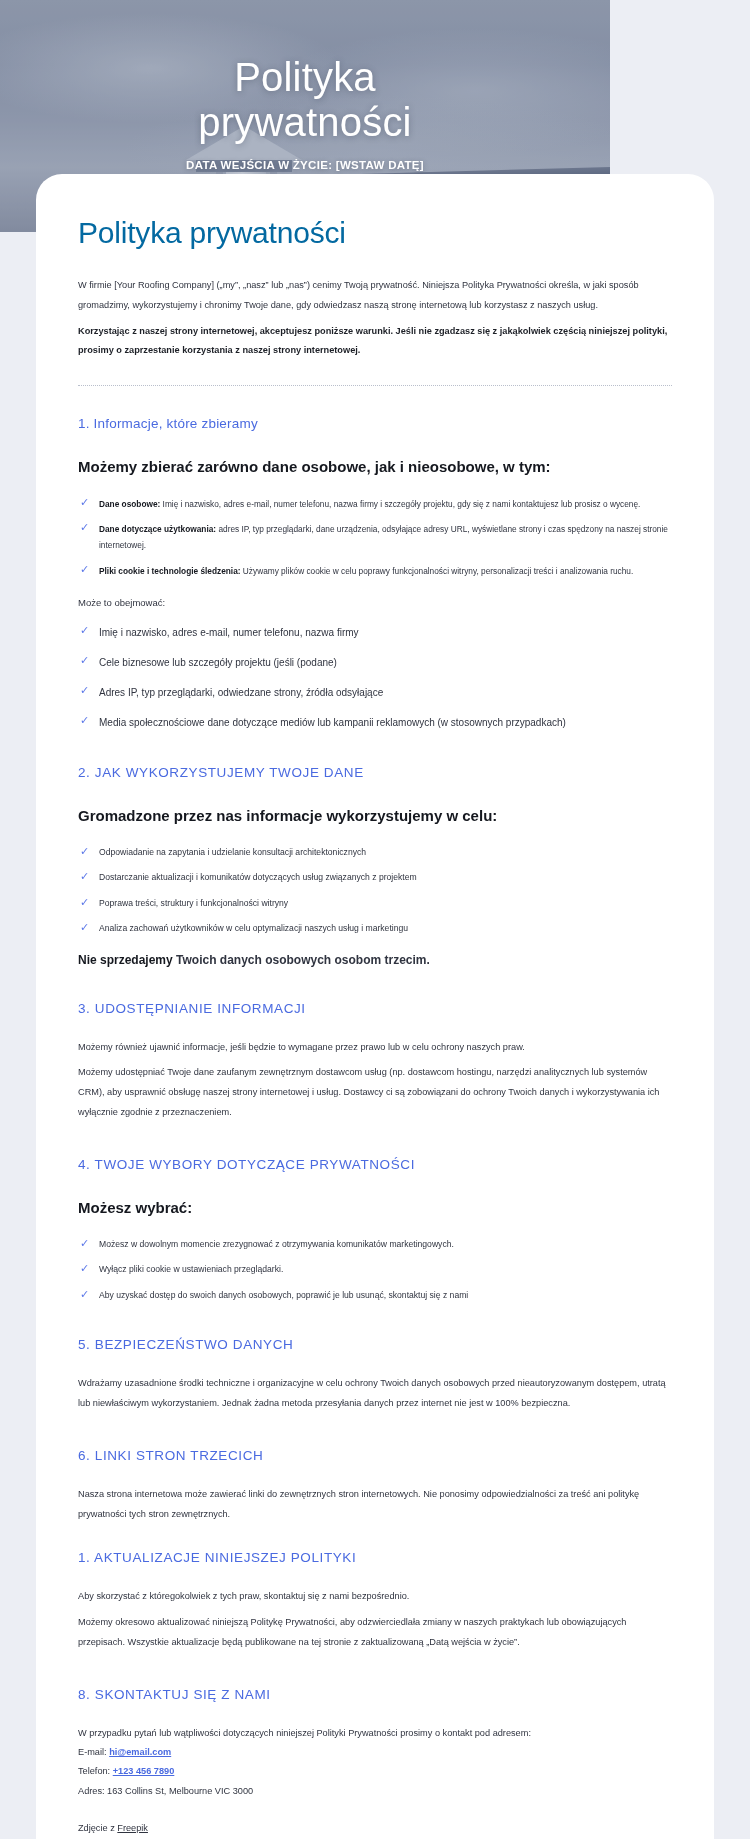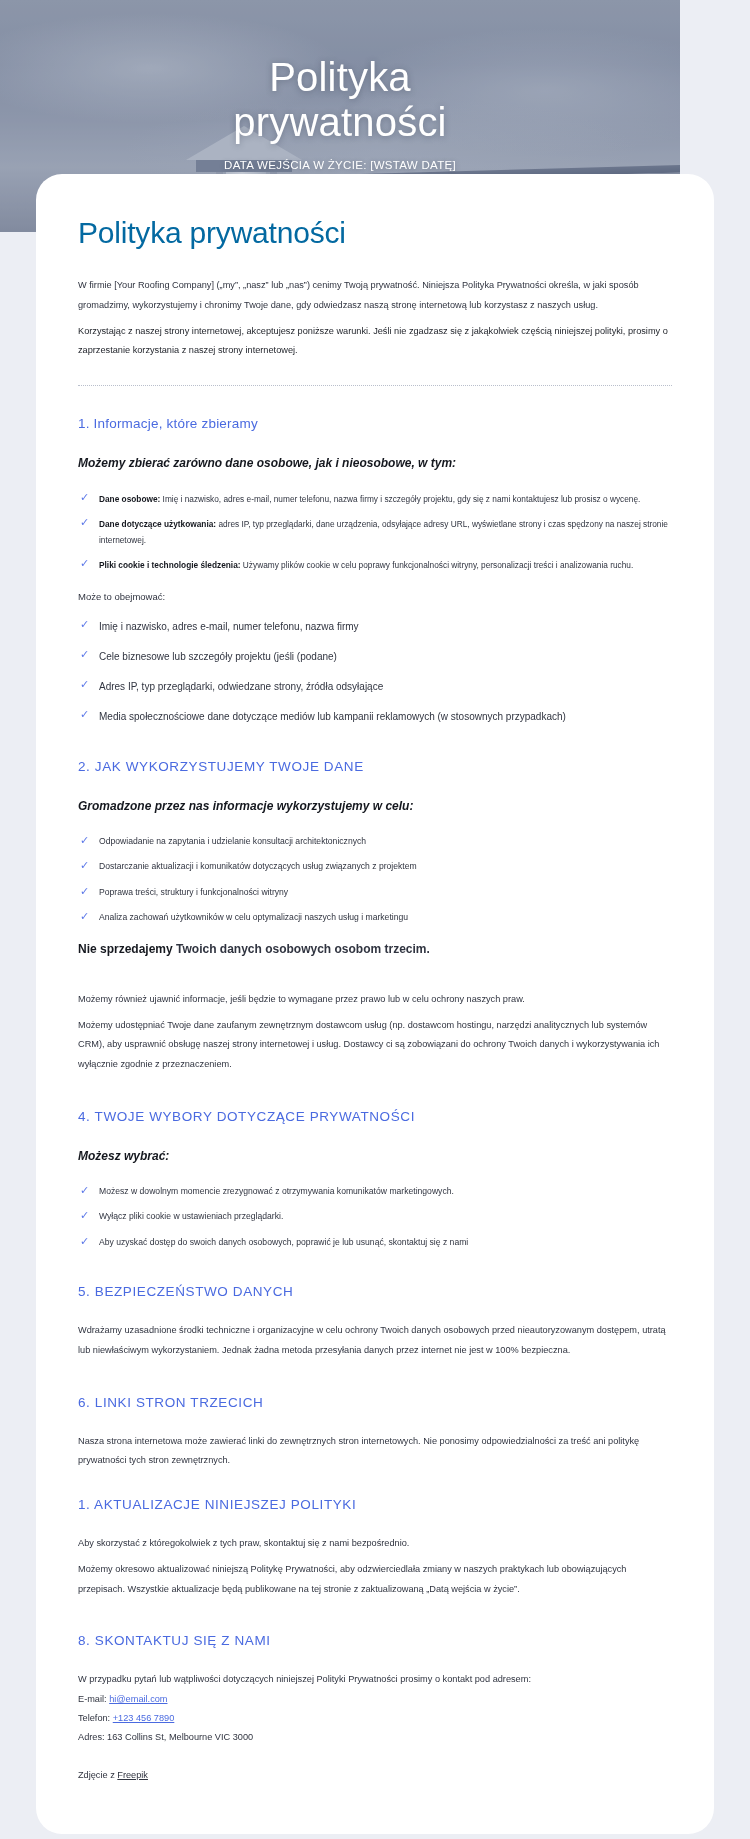--- a/index.html
+++ b/index.html
@@ -7,21 +7,21 @@
   body {
     width: 750px;
     background: #eceef4;
     font-family: "Liberation Sans", sans-serif;
     -webkit-font-smoothing: antialiased;
   }
 
   
   .hero {
     position: relative;
-    width: 680px;
+    width: 610px;
     height: 232px;
     overflow: hidden;
     background: #8d97ab;
   }
   .hero-sky {
     position: absolute;
     inset: 0;
     background:
       linear-gradient(180deg, #99a2b4 0%, #8e98ad 28%, #9aa3b6 52%, #aab2c2 72%, #8b93a6 100%);
   }
@@ -86,21 +86,21 @@
     font-size: 40px;
     line-height: 1.12;
     font-weight: 400;
     letter-spacing: .2px;
     text-shadow: 0 1px 6px rgba(40,48,66,.35);
   }
   .hero-sub {
     margin-top: 14px;
     font-size: 11.5px;
     letter-spacing: .3px;
-    font-weight: 400;
+    font-weight: 700;
     text-shadow: 0 1px 5px rgba(40,48,66,.4);
   }
 
   
   .card {
     position: relative;
     margin: -58px auto 46px auto;
     width: 678px;
     background: #ffffff;
     border-radius: 26px;
@@ -115,44 +115,43 @@
     letter-spacing: -.2px;
     margin-bottom: 26px;
   }
 
   p.body {
     font-size: 9.2px;
     line-height: 2.15;
     color: #303440;
     margin-bottom: 6px;
   }
-  p.body.bold { font-weight: normal; color: #1d2027; }
+  p.body.bold { font-weight: bold; color: #1d2027; }
 
   .divider {
     margin: 24px 0 30px 0;
     border-top: 1px dotted #b9bfcc;
     height: 0;
   }
 
   h2.sec {
     color: #4a6ae0;
     font-weight: 400;
     font-size: 13.5px;
     letter-spacing: .2px;
     margin-bottom: 22px;
   }
   h2.sec.upper { letter-spacing: .6px; }
 
   p.lead {
-    font-size: 12px;
+    font-size: 15px;
     font-weight: bold;
     color: #15181f;
     margin-bottom: 16px;
     line-height: 1.8;
-    font-style: italic;
   }
 
   ul.checks { list-style: none; }
   ul.checks li {
     position: relative;
     padding-left: 21px;
     margin-bottom: 9px;
     color: #303440;
   }
   ul.checks li .tick {
@@ -186,21 +185,21 @@
   .sec-block.tight { margin-bottom: 26px; }
 
   .contact-line {
     font-size: 9.2px;
     line-height: 2.1;
     color: #303440;
   }
   .contact-line a {
     color: #4a6ae0;
     text-decoration: underline;
-    font-weight: normal;
+    font-weight: bold;
   }
   .credit {
     margin-top: 22px;
     font-size: 9.2px;
     color: #303440;
   }
   .credit a { color: #303440; text-decoration: underline; }
 </style>
 </head>
 <body>
@@ -271,20 +270,21 @@
     <ul class="checks mid">
       <li><span class="tick">✓</span><span>Odpowiadanie na zapytania i udzielanie konsultacji architektonicznych</span></li>
       <li><span class="tick">✓</span><span>Dostarczanie aktualizacji i komunikatów dotyczących usług związanych z projektem</span></li>
       <li><span class="tick">✓</span><span>Poprawa treści, struktury i funkcjonalności witryny</span></li>
       <li><span class="tick">✓</span><span>Analiza zachowań użytkowników w celu optymalizacji naszych usług i marketingu</span></li>
     </ul>
     <p class="after"><b>Nie sprzedajemy</b><span> Twoich danych osobowych osobom trzecim.</span></p>
   </div>
 
   <div class="sec-block">
+    <h2 class="sec upper">3. UDOSTĘPNIANIE INFORMACJI</h2>
     <p class="body" style="margin-top:14px">Możemy również ujawnić informacje, jeśli będzie to wymagane przez prawo lub w celu ochrony naszych praw.</p>
     <p class="body">Możemy udostępniać Twoje dane zaufanym zewnętrznym dostawcom usług (np. dostawcom hostingu, narzędzi analitycznych lub systemów CRM), aby usprawnić obsługę naszej strony internetowej i usług. Dostawcy ci są zobowiązani do ochrony Twoich danych i wykorzystywania ich wyłącznie zgodnie z przeznaczeniem.</p>
   </div>
 
   <div class="sec-block">
     <h2 class="sec upper">4. TWOJE WYBORY DOTYCZĄCE PRYWATNOŚCI</h2>
     <p class="lead">Możesz wybrać:</p>
     <ul class="checks mid">
       <li><span class="tick">✓</span><span>Możesz w dowolnym momencie zrezygnować z otrzymywania komunikatów marketingowych.</span></li>
       <li><span class="tick">✓</span><span>Wyłącz pliki cookie w ustawieniach przeglądarki.</span></li>

